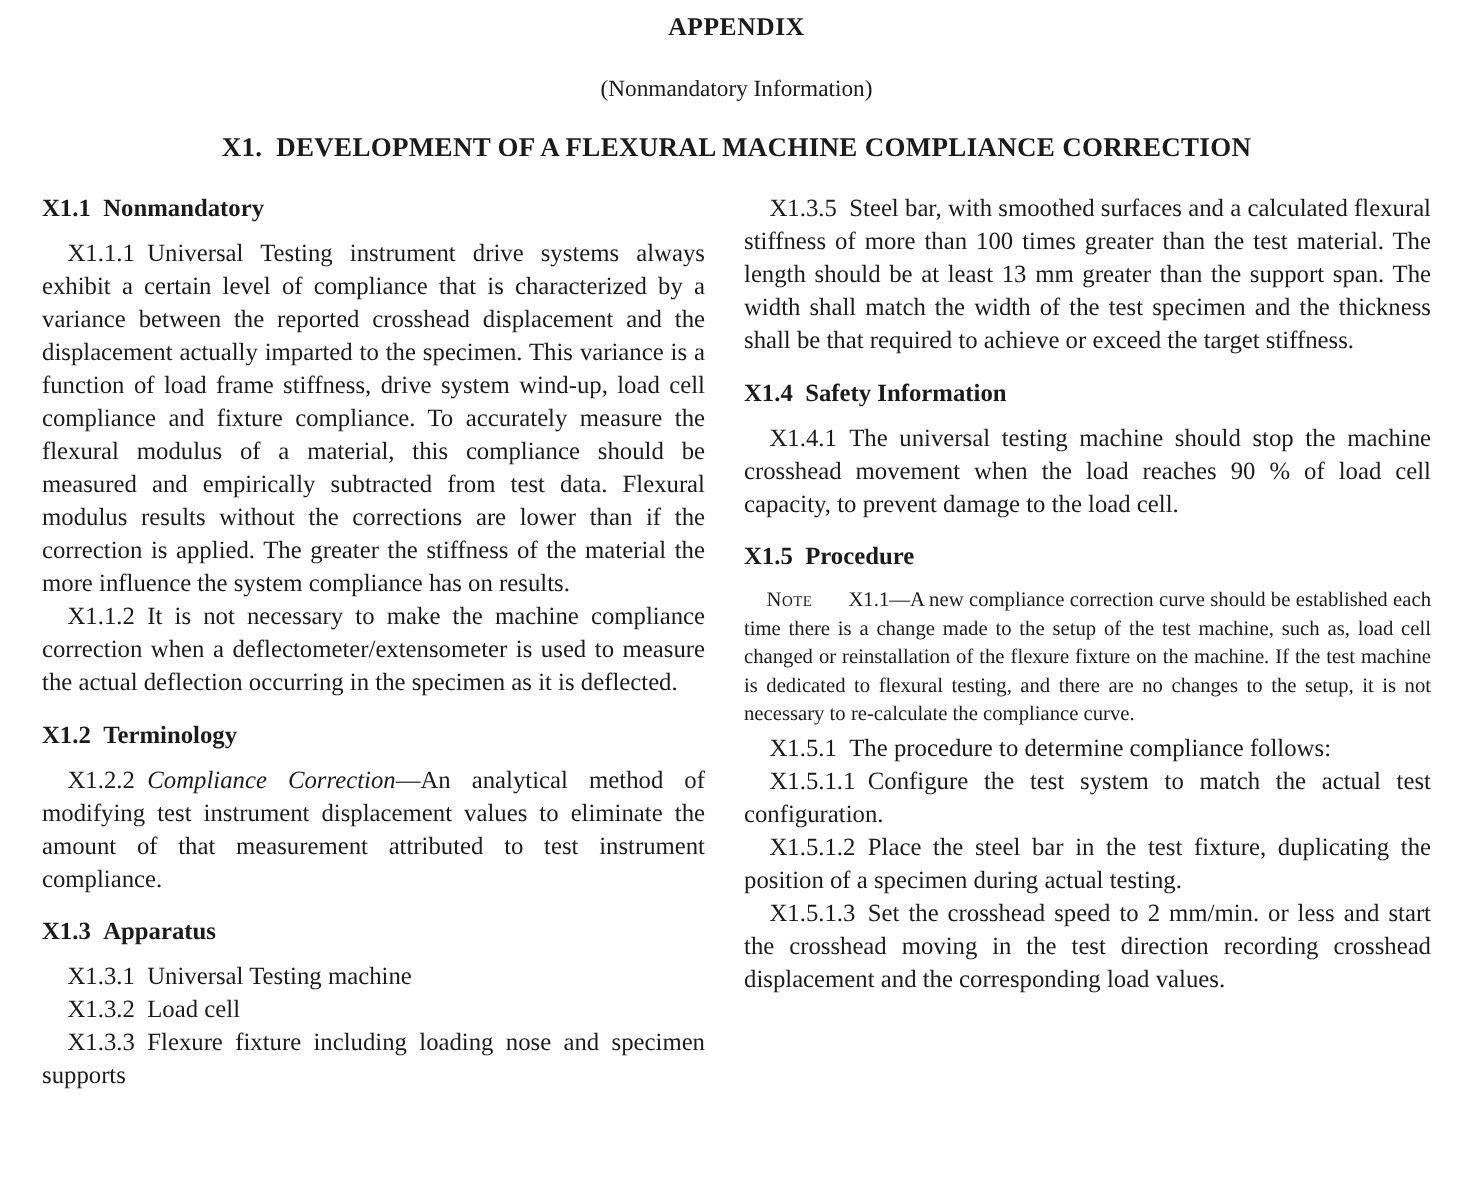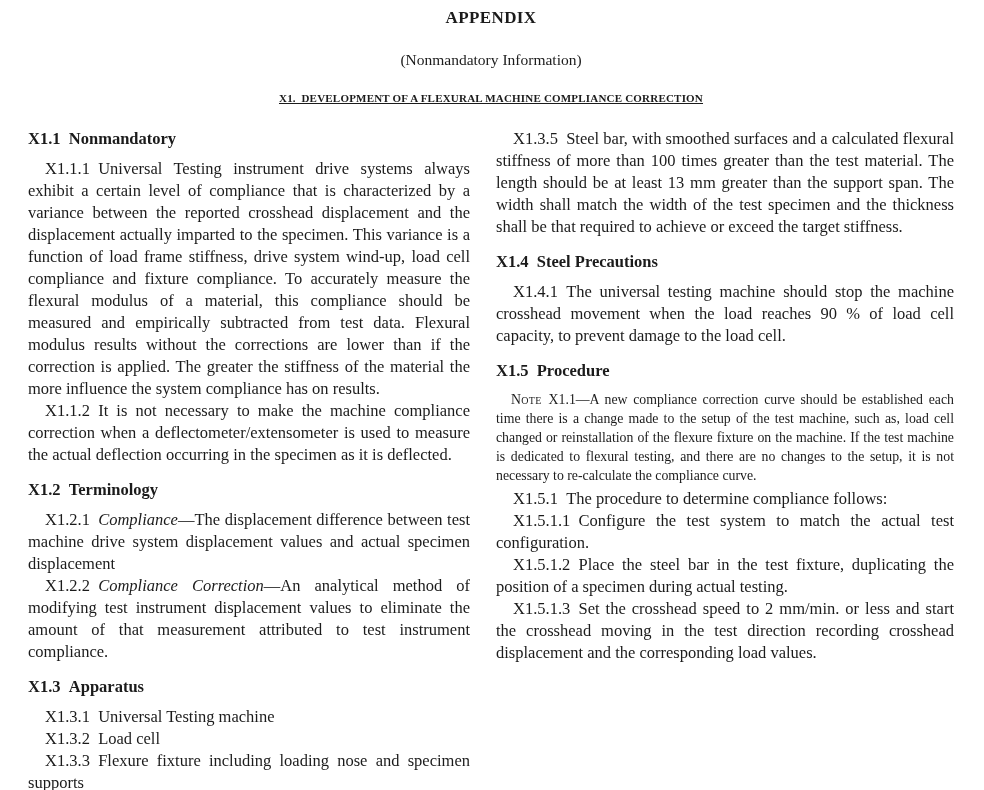--- a/index.html
+++ b/index.html
@@ -32,25 +32,24 @@
   .doc-subtitle {
     text-align: center;
     font-weight: normal;
     font-size: 15.5px;
     line-height: 19px;
     margin: 22px 0 0 0;
   }
   .doc-chapter {
     text-align: center;
     font-weight: bold;
-    font-size: 11px;
+    font-size: 18px;
     line-height: 19px;
     letter-spacing: 0.2px;
     margin: 20px 0 0 0;
-    text-decoration: underline;
   }
   .columns {
     display: flex;
     gap: 26px;
     margin-top: 20px;
   }
   .col {
     text-align: justify;
     font-size: 16.5px;
     line-height: 22px;
@@ -72,54 +71,53 @@
   .term { font-style: italic; }
   .note {
     margin: 4px 0 3px 0;
     font-size: 13.8px;
     line-height: 19px;
     text-indent: 15px;
   }
   .note-label {
     font-variant: small-caps;
     letter-spacing: 0.3px;
-    margin-right: 7px;
+    margin-right: 24px;
   }
 </style>
 </head>
 <body>
 
 <div class="page">
 
   <h1 class="doc-title">APPENDIX</h1>
   <h2 class="doc-subtitle">(Nonmandatory Information)</h2>
   <h2 class="doc-chapter">X1. DEVELOPMENT OF A FLEXURAL MACHINE COMPLIANCE CORRECTION</h2>
 
   <div class="columns">
 
     <div class="col col-left">
       <h3>X1.1 Nonmandatory</h3>
       <p class="para">X1.1.1 Universal Testing instrument drive systems always exhibit a certain level of compliance that is characterized by a variance between the reported crosshead displacement and the displacement actually imparted to the specimen. This variance is a function of load frame stiffness, drive system wind-up, load cell compliance and fixture compliance. To accurately measure the flexural modulus of a material, this compliance should be measured and empirically subtracted from test data. Flexural modulus results without the corrections are lower than if the correction is applied. The greater the stiffness of the material the more influence the system compliance has on results.</p>
       <p class="para">X1.1.2 It is not necessary to make the machine compliance correction when a deflectometer/extensometer is used to measure the actual deflection occurring in the specimen as it is deflected.</p>
 
       <h3>X1.2 Terminology</h3>
-      <p class="para"><span>X1.2.1 </span><span class="term">Compliance</span><span>—The displacement difference between test machine drive system displacement values and actual specimen displacement</span></p>
       <p class="para"><span>X1.2.2 </span><span class="term">Compliance Correction</span><span>—An analytical method of modifying test instrument displacement values to eliminate the amount of that measurement attributed to test instrument compliance.</span></p>
 
       <h3>X1.3 Apparatus</h3>
       <p class="para">X1.3.1 Universal Testing machine</p>
       <p class="para">X1.3.2 Load cell</p>
       <p class="para">X1.3.3 Flexure fixture including loading nose and specimen supports</p>
 
     </div>
 
     <div class="col col-right">
       <p class="para">X1.3.5 Steel bar, with smoothed surfaces and a calculated flexural stiffness of more than 100 times greater than the test material. The length should be at least 13 mm greater than the support span. The width shall match the width of the test specimen and the thickness shall be that required to achieve or exceed the target stiffness.</p>
 
-      <h3>X1.4 Steel Precautions</h3>
+      <h3>X1.4 Safety Information</h3>
       <p class="para">X1.4.1 The universal testing machine should stop the machine crosshead movement when the load reaches 90 % of load cell capacity, to prevent damage to the load cell.</p>
 
       <h3>X1.5 Procedure</h3>
       <p class="note"><span class="note-label">Note</span><span>X1.1—A new compliance correction curve should be established each time there is a change made to the setup of the test machine, such as, load cell changed or reinstallation of the flexure fixture on the machine. If the test machine is dedicated to flexural testing, and there are no changes to the setup, it is not necessary to re-calculate the compliance curve.</span></p>
 
       <p class="para">X1.5.1 The procedure to determine compliance follows:</p>
       <p class="para">X1.5.1.1 Configure the test system to match the actual test configuration.</p>
       <p class="para">X1.5.1.2 Place the steel bar in the test fixture, duplicating the position of a specimen during actual testing.</p>
       <p class="para">X1.5.1.3 Set the crosshead speed to 2 mm/min. or less and start the crosshead moving in the test direction recording crosshead displacement and the corresponding load values.</p>
     </div>

